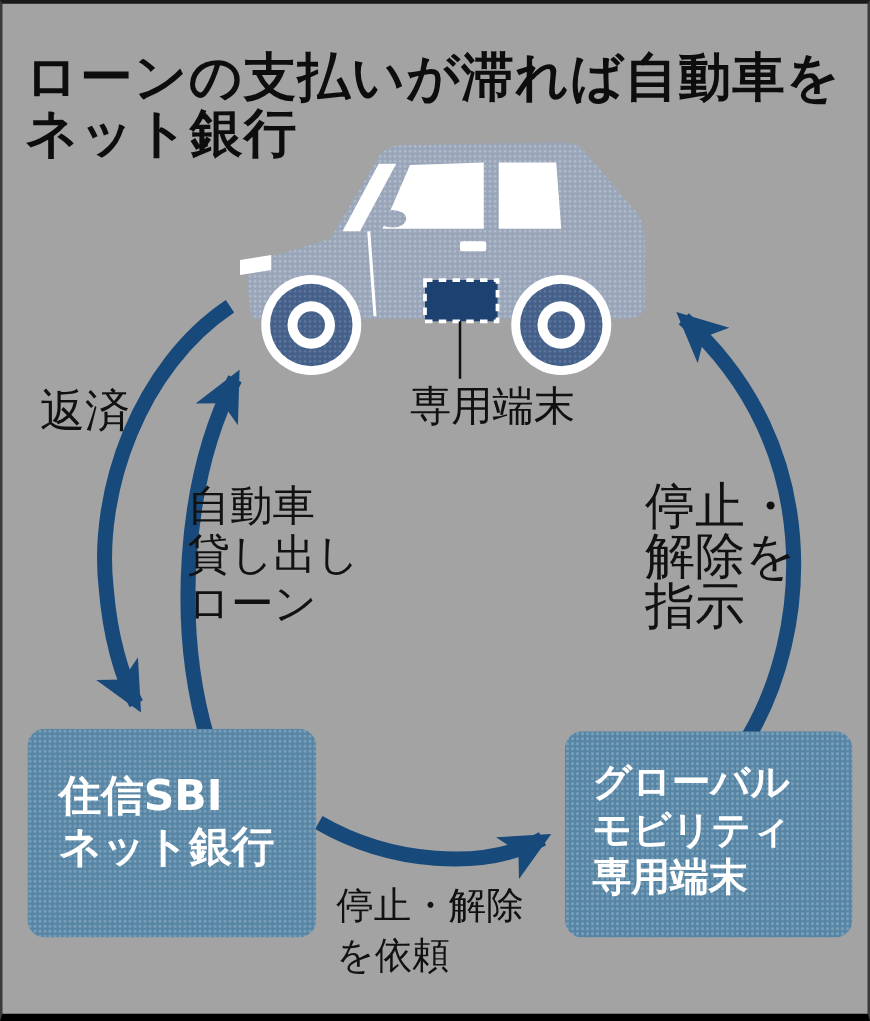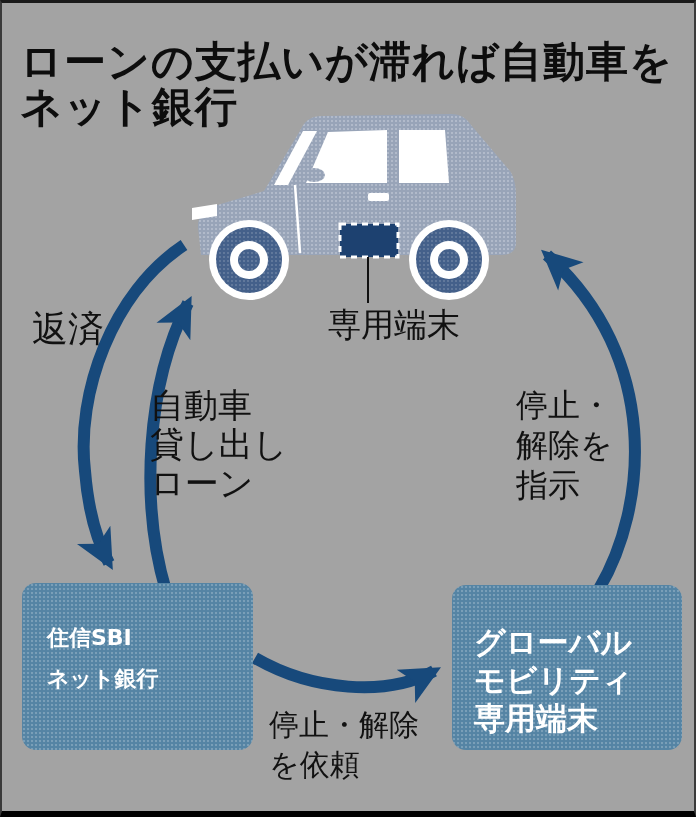--- a/index.html
+++ b/index.html
@@ -20,37 +20,37 @@
     position:absolute;left:18px;top:8px;width:660px;
     font-size:42px;font-weight:700;line-height:45px;letter-spacing:1px;
     color:#0d0d0d;
   }
   .title span{display:block;}
   .art{position:absolute;left:0;top:0;width:692px;height:808px;}
   .label{position:absolute;color:#111;}
   .label span{display:block;}
   .lbl-repayment{left:30px;top:266px;font-size:36px;margin-top:36px;}
   .lbl-loan{left:148px;top:383px;font-size:34px;line-height:39px;}
-  .lbl-instruct{left:514px;top:382px;font-size:32px;line-height:40px;}
+  .lbl-instruct{left:514px;top:382px;font-size:40px;line-height:40px;}
   .lbl-request{left:267px;top:702px;font-size:30px;line-height:40px;}
   .lbl-terminal{left:282px;top:300px;width:176px;text-align:right;font-size:33px;}
   .node{
     position:absolute;
     box-sizing:border-box;
     border-radius:14px;
     background-color:#5584a4;
     background-image:radial-gradient(rgba(255,255,255,0.22) 1px, rgba(255,255,255,0) 1.6px);
     background-size:4px 4px;
     color:#fff;font-weight:700;
   }
   .node span{display:block;}
   .node-bank{left:20px;top:580px;width:231px;height:167px;
-    padding:34px 0 0 25px;font-size:22px;line-height:41px;}
+    padding:34px 0 0 25px;font-size:34px;line-height:41px;}
   .node-service{left:450px;top:582px;width:230px;height:165px;
-    padding:38px 0 0 22px;font-size:31px;line-height:38px;}
+    padding:22px 0 0 22px;font-size:31px;line-height:38px;}
 </style>
 </head>
 <body>
 
 <div class="frame">
 
   <h1 class="title">
     <span>ローンの支払いが滞れば自動車を</span>
     <span>ネット銀行</span>
   </h1>

